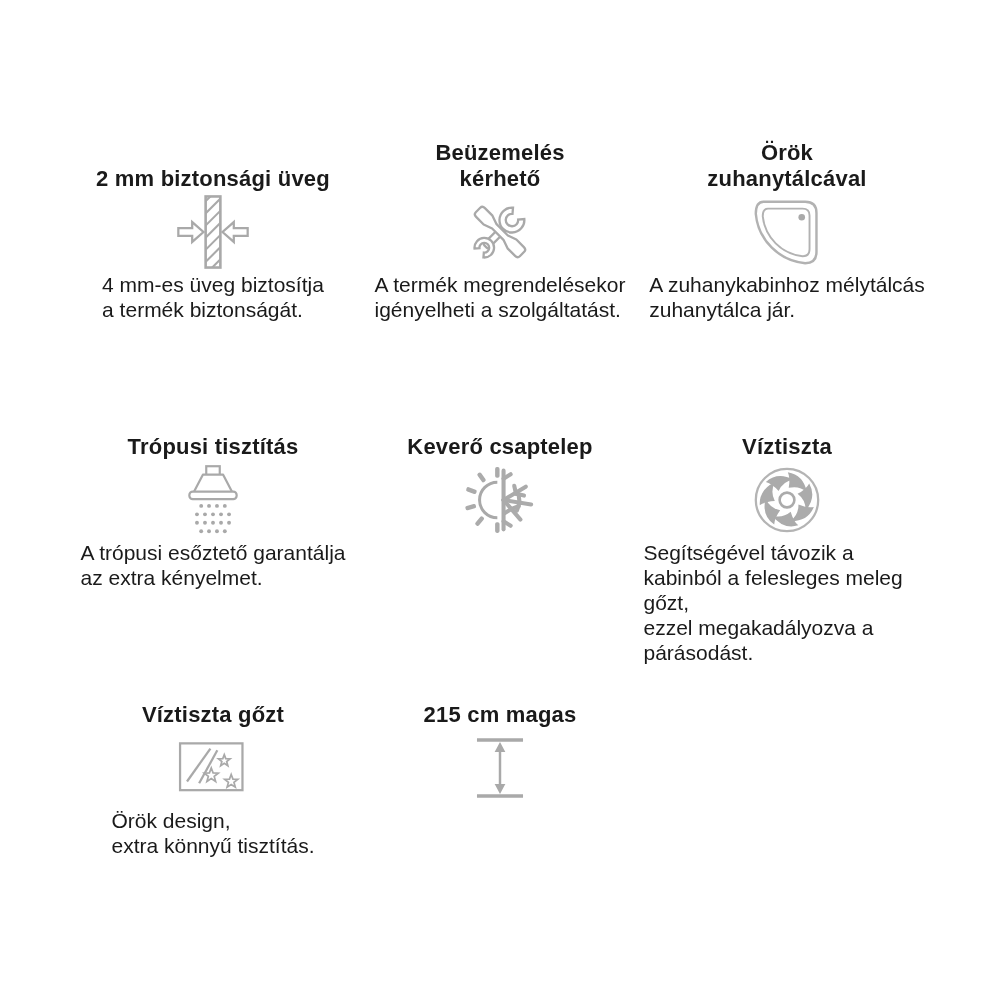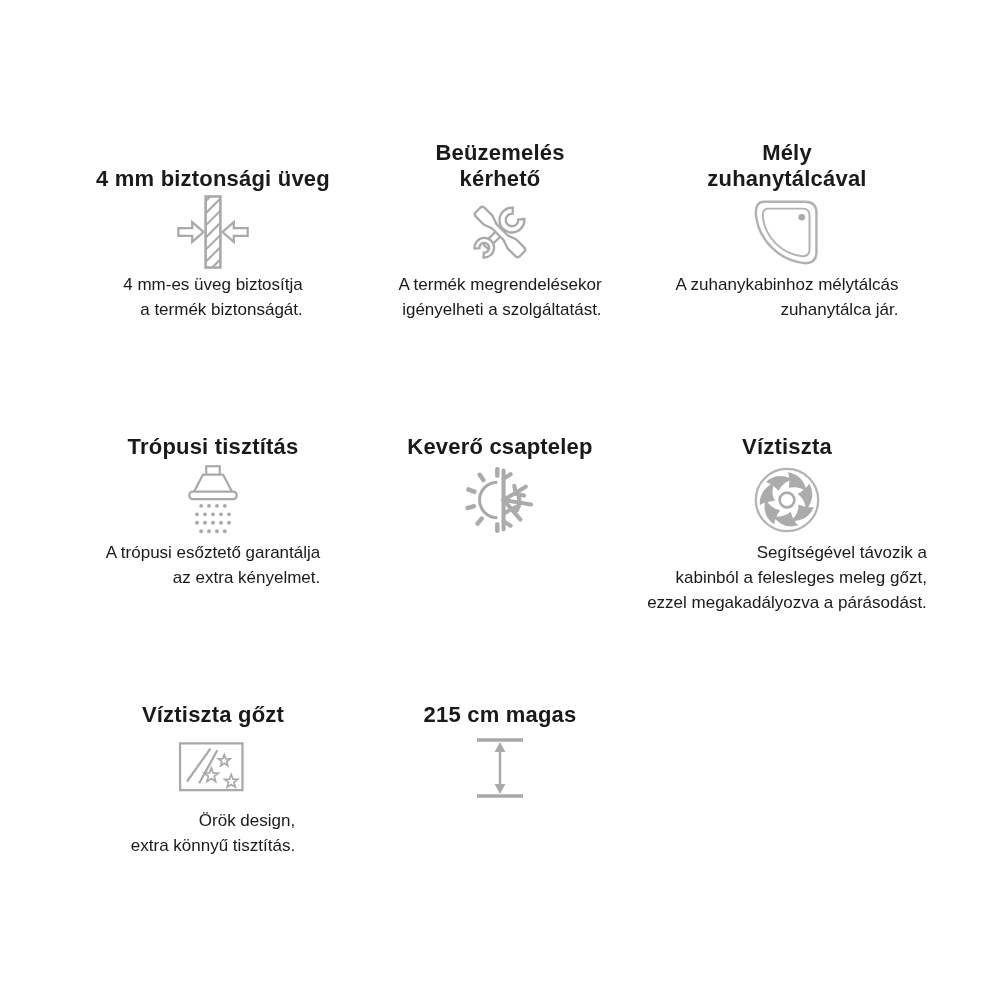--- a/index.html
+++ b/index.html
@@ -15,33 +15,33 @@
     padding-top:140px;
   }
   .card { display:flex; flex-direction:column; align-items:center; overflow:visible; }
   .title {
     height:52px; display:flex; align-items:flex-end; justify-content:center;
     font-size:22px; font-weight:700; line-height:26px; text-align:center;
     white-space:pre-line; letter-spacing:0.2px;
   }
   .iconbox { height:80px; display:flex; align-items:center; justify-content:center; overflow:visible; }
   .desc {
-    font-size:17px; line-height:25px; text-align:right; white-space:pre-line;
+    font-size:21px; line-height:25px; text-align:left; white-space:pre-line;
     max-width:none;
   }
   svg { display:block; }
 </style>
 </head>
 <body>
 
 <div class="canvas">
   <div class="grid">
 
     <div class="card">
-      <div class="title">4 mm biztonsági üveg</div>
+      <div class="title">2 mm biztonsági üveg</div>
       <div class="iconbox">
         <svg width="78" height="78" viewBox="0 0 90 90" fill="none" stroke="#a9a9a9">
           <defs>
               <clipPath id="barclip">
                 <rect x="36.5" y="4" width="17" height="82"></rect>
               </clipPath>
             </defs>
           <rect x="36.5" y="4" width="17" height="82" stroke-width="3"></rect>
           <g clip-path="url(#barclip)" stroke-width="2.4">
             <path d="M34,12 L56,-10 M34,26 L56,4 M34,40 L56,18 M34,54 L56,32 M34,68 L56,46 M34,82 L56,60 M34,96 L56,74"></path>
@@ -67,21 +67,21 @@
           <g transform="rotate(45 45 45)">
             <path d="M26,38 L36,41.5 H54 L64,38 H76 Q80,38 80,41.5 V48.5 Q80,52 76,52 H64 L54,48.5 H36 L26,52 H14 Q10,52 10,48.5 V41.5 Q10,38 14,38 Z" fill="#ffffff" stroke-width="2.6" stroke-linejoin="round"></path>
           </g>
         </svg>
       </div>
       <div class="desc">A termék megrendelésekor
 igényelheti a szolgáltatást.</div>
     </div>
 
     <div class="card">
-      <div class="title">Mély
+      <div class="title">Örök
 zuhanytálcával</div>
       <div class="iconbox">
         <svg width="78" height="78" viewBox="0 0 90 90" fill="none" stroke="#b2b2b2">
           <path d="M18,10 H66 Q79,10 79,23 V68 Q79,81 66,81 A63,63 0 0 1 9,24 Q9,10 18,10 Z" stroke-width="2.8"></path>
           <path d="M23,18 H63 Q71,18 71,26 V65 Q71,73 63,73 A52,52 0 0 1 17,27 Q17,18 23,18 Z" stroke-width="2.2"></path>
           <circle cx="62" cy="28" r="3.8" fill="#a9a9a9" stroke="none"></circle>
         </svg>
       </div>
       <div class="desc">A zuhanykabinhoz mélytálcás
 zuhanytálca jár.</div>

